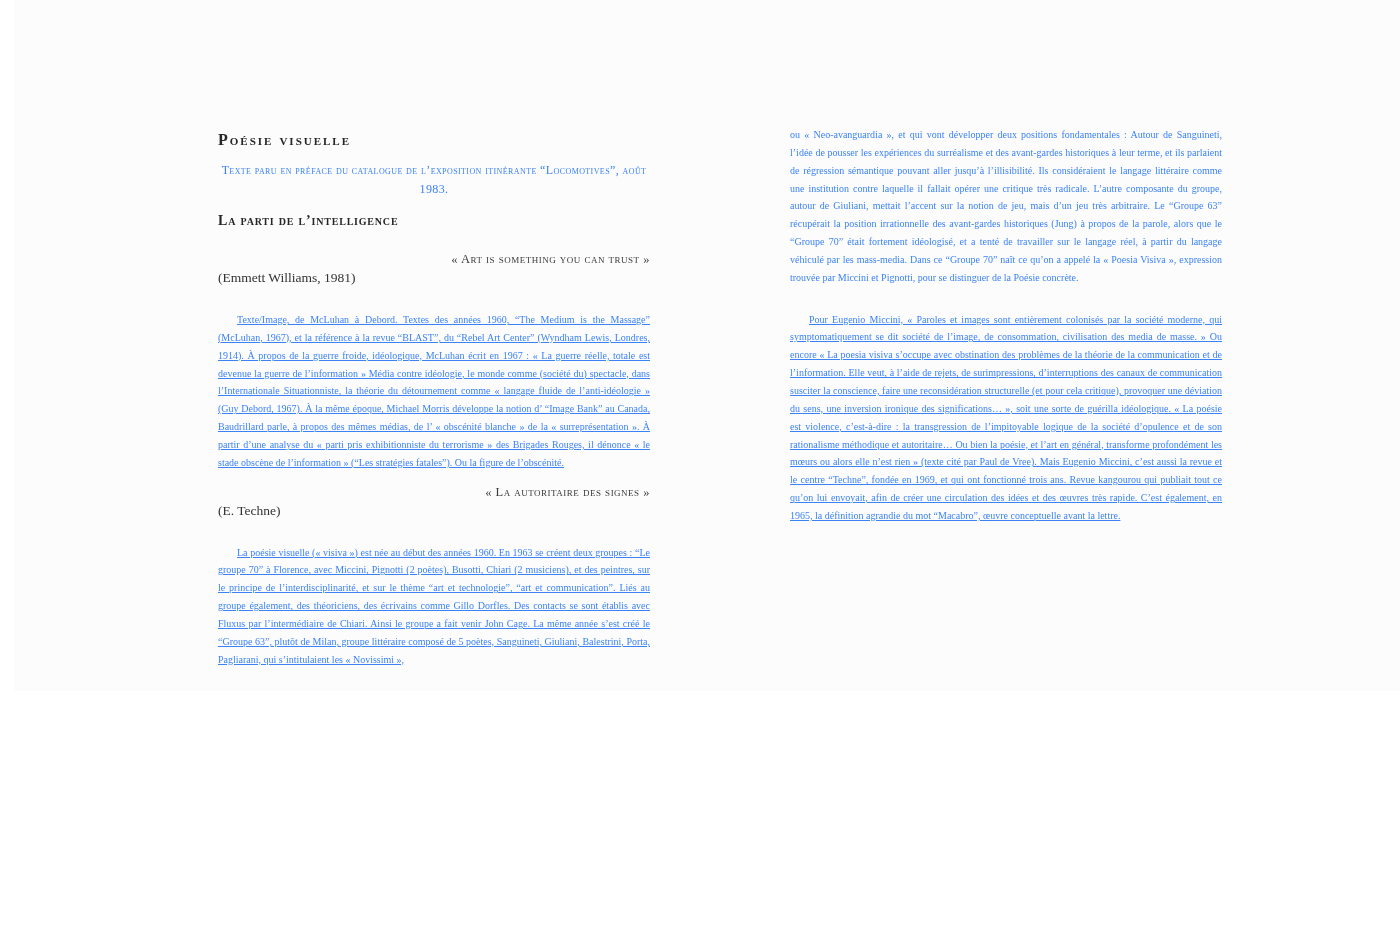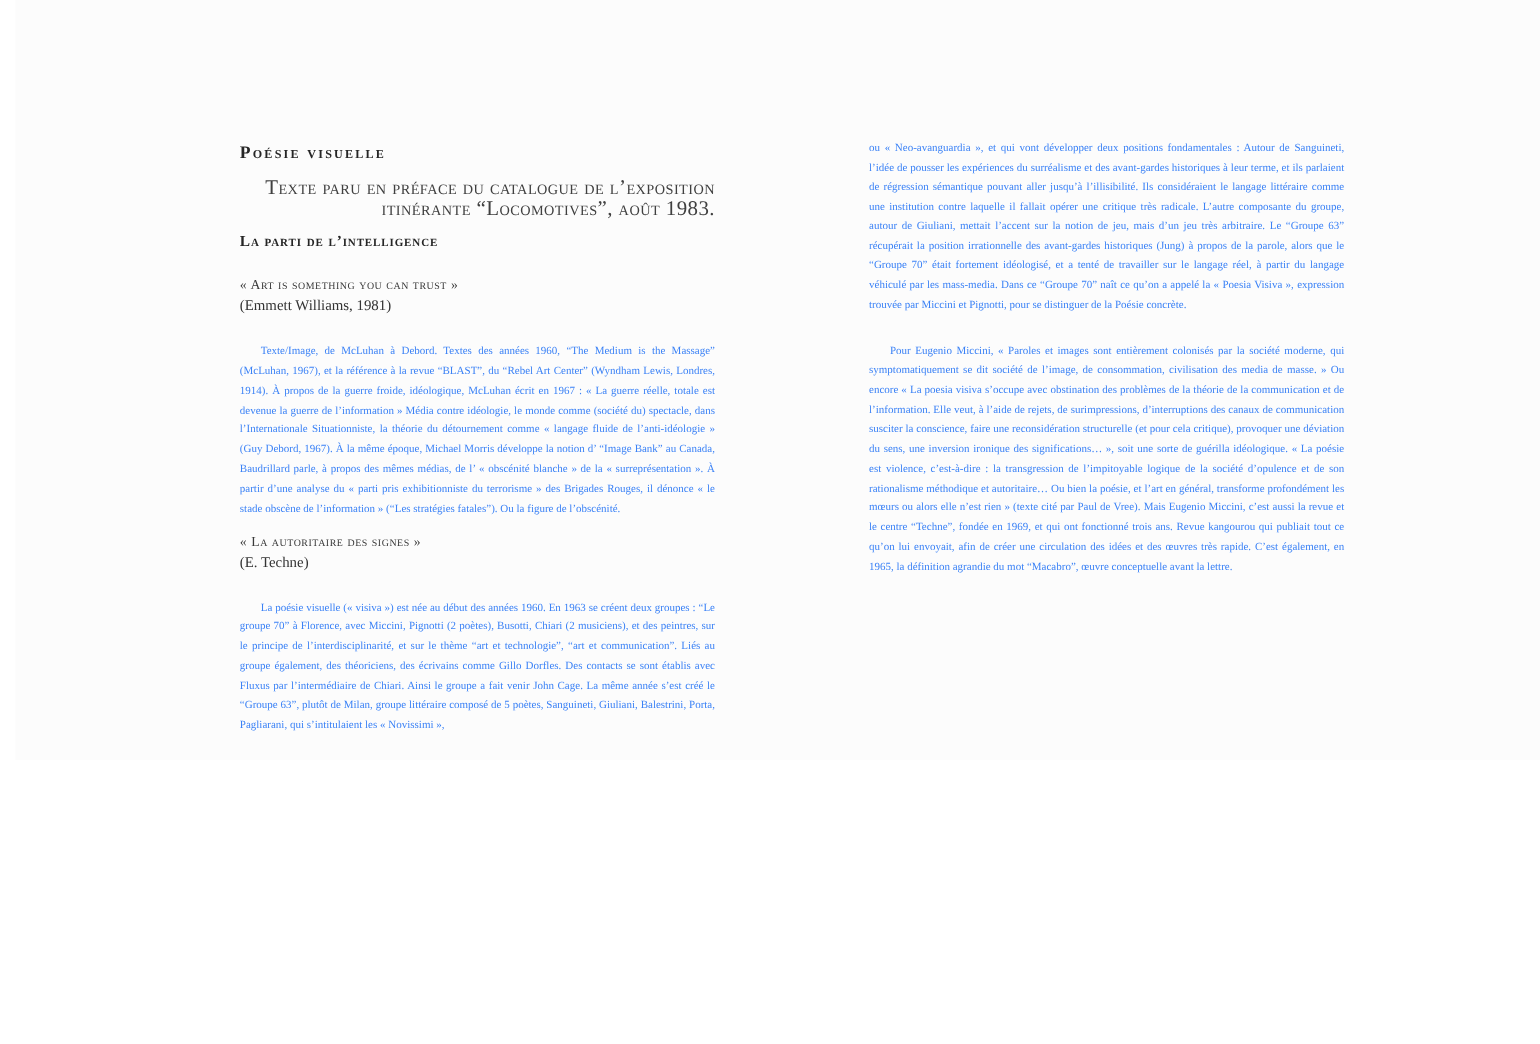--- a/index.html
+++ b/index.html
@@ -24,41 +24,41 @@
     margin: 0;
     font-size: 16px;
     font-weight: bold;
     font-variant: small-caps;
     letter-spacing: 2px;
     color: #262626;
   }
 
   .subtitle {
     margin: 12px 0 0 0;
-    text-align: right;
+    text-align: center;
     font-variant: small-caps;
-    font-size: 19px;
+    font-size: 12px;
     line-height: 19px;
     letter-spacing: 0.4px;
-    color: #404040;
+    color: #3b82f6;
   }
 
   .section-heading {
     margin: 14px 0 0 0;
     font-size: 14px;
     font-weight: bold;
     font-variant: small-caps;
     letter-spacing: 0.8px;
     color: #262626;
   }
 
   .quote-block { margin-top: 22px; }
   .quote-line {
     margin: 0;
-    text-align: left;
+    text-align: right;
     font-variant: small-caps;
     font-size: 12.5px;
     letter-spacing: 0.5px;
     color: #3a3a3a;
     line-height: 17px;
   }
   .quote-attr {
     margin: 1px 0 0 0;
     text-align: left;
     font-size: 13.5px;
@@ -66,21 +66,21 @@
     color: #333333;
   }
 
   .body-para {
     margin: 24px 0 0 0;
     font-size: 10px;
     line-height: 17.85px;
     text-align: justify;
     color: #3b82f6;
   }
-  .body-para.indent { text-indent: 19px; }
+  .body-para.indent { text-indent: 19px; text-decoration: underline; }
   .body-para.first  { margin-top: 0; }
   .tight { margin-top: 12px; }
 
   .folio {
     position: absolute;
     font-variant: small-caps;
     font-size: 13px;
     letter-spacing: 0.5px;
     color: #4f4f52;
   }

